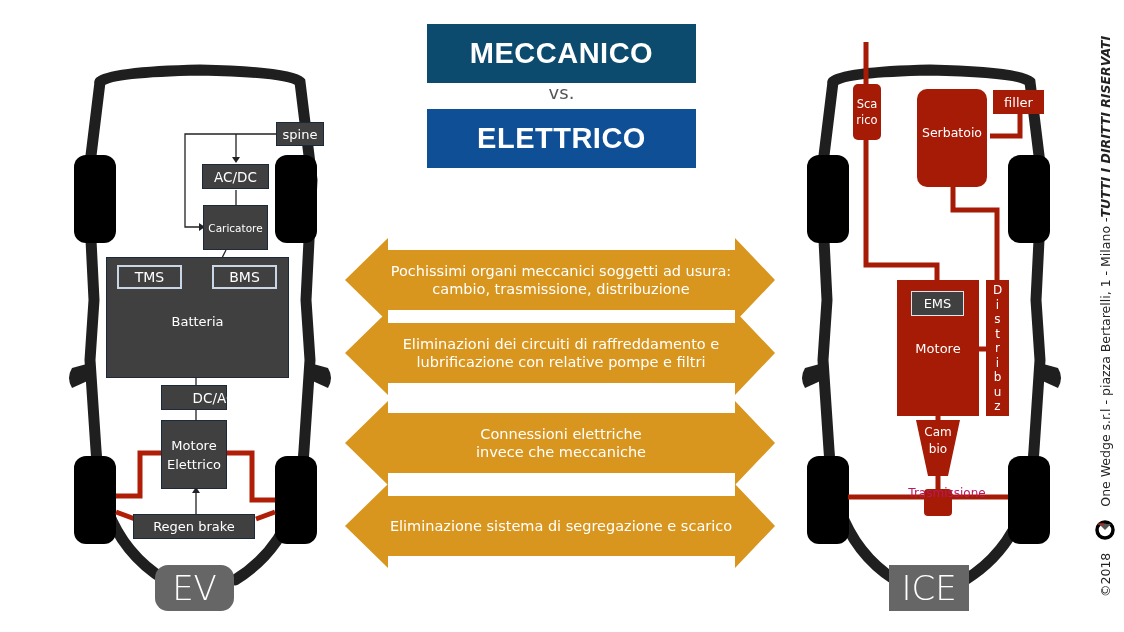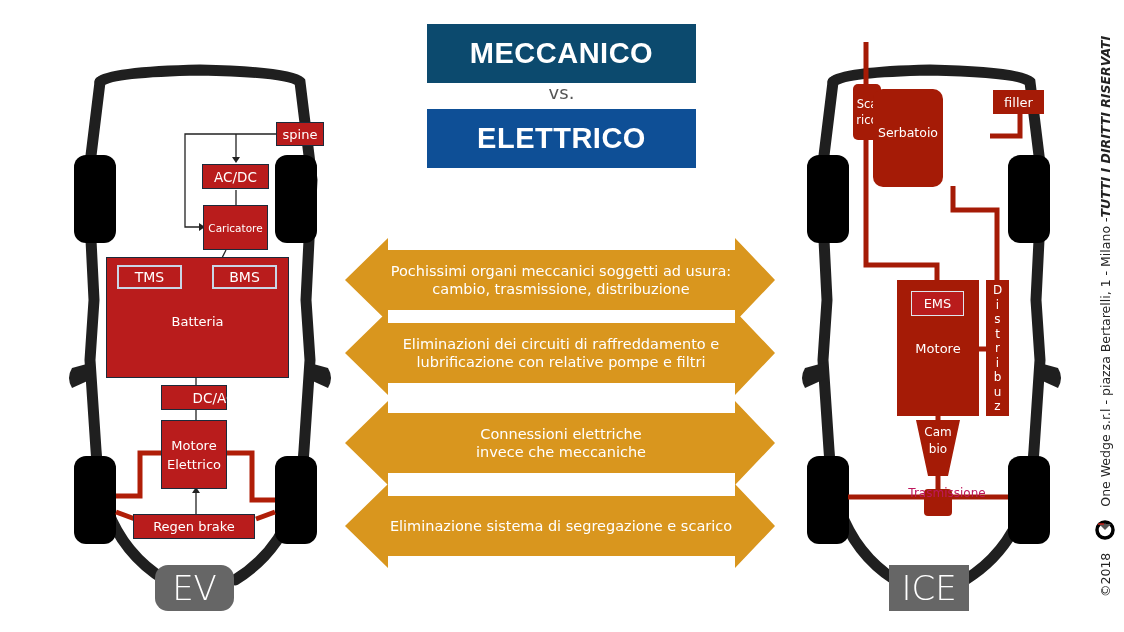--- a/index.html
+++ b/index.html
@@ -2,21 +2,21 @@
 <html><head>
 <meta charset="utf-8">
 <style>
   html, body { margin: 0; padding: 0; background: #ffffff; }
   body { width: 1124px; height: 632px; position: relative; overflow: hidden; font-family: "DejaVu Sans", sans-serif; }
   .abs { position: absolute; }
   .title-box { position: absolute; left: 427px; width: 269px; color: #fff; font-family: "Liberation Sans", sans-serif; font-weight: bold; font-size: 29px; display: flex; align-items: center; justify-content: center; letter-spacing: 0.5px; }
   #title-mec { top: 24px; height: 59px; background: #0c4a6e; }
   #title-ele { top: 109px; height: 59px; background: #0e4f96; }
   #vs { position: absolute; left: 427px; width: 269px; top: 82px; text-align: center; color: #555; font-size: 18px; font-family: "DejaVu Sans", sans-serif; }
-  .bx { position: absolute; background: #b91c1c; color: #fff; border: 1.5px solid #1b2a3a; box-sizing: border-box; display: flex; align-items: center; justify-content: center; text-align: right; font-family: "DejaVu Sans", sans-serif; }
+  .bx { position: absolute; background: #404040; color: #fff; border: 1.5px solid #1b2a3a; box-sizing: border-box; display: flex; align-items: center; justify-content: center; text-align: right; font-family: "DejaVu Sans", sans-serif; }
   .bx-in { position: absolute; border: 2px solid #c9d6e6; color: #fff; box-sizing: border-box; display: flex; align-items: center; justify-content: center; font-size: 14px; }
   .rbx { position: absolute; background: #a51b06; color: #fff; display: flex; align-items: center; justify-content: center; text-align: center; font-family: "DejaVu Sans", sans-serif; }
   .label-tag { position: absolute; background: #666666; color: #fff; font-size: 34px; display: flex; align-items: center; justify-content: center; font-family: "DejaVu Sans", sans-serif; font-weight: 300; }
   .arrow-text { position: absolute; left: 380px; width: 362px; color: #fff; text-align: center; font-size: 14.5px; line-height: 18px; font-family: "DejaVu Sans", sans-serif; display:flex; align-items:center; justify-content:center; }
   #vert-text { position: absolute; left: 1095px; top: 597px; width: 600px; transform-origin: 0 0; transform: rotate(-90deg); font-size: 12.5px; color: #222; white-space: nowrap; font-family: "DejaVu Sans", sans-serif; display: flex; align-items: center; }
   #vert-text b { font-style: italic; font-weight: bold; }
 </style>
 </head>
 <body>
 
@@ -99,21 +99,21 @@
   <span>Motore</span>
   <span>Elettrico</span>
 </div>
 <div class="bx" style="left:133px;top:514px;width:122px;height:25px;font-size:13px;">Regen brake</div>
 <div class="label-tag" style="left:155px;top:565px;width:79px;height:46px;border-radius:13px;">EV</div>
 
 <div class="rbx" style="left:853px;top:84px;width:28px;height:56px;border-radius:5px;font-size:11.5px;flex-direction:column;line-height:16px;">
   <span>Sca</span>
   <span>rico</span>
 </div>
-<div class="rbx" style="left:873px;top:89px;width:70px;height:98px;border-radius:10px;font-size:12.5px;padding-bottom:12px;box-sizing:border-box;">Serbatoio</div>
+<div class="rbx" style="left:917px;top:89px;width:70px;height:98px;border-radius:10px;font-size:12.5px;padding-bottom:12px;box-sizing:border-box;">Serbatoio</div>
 <div class="rbx" style="left:993px;top:90px;width:51px;height:24px;font-size:13px;">filler</div>
 <div class="rbx" style="left:897px;top:280px;width:82px;height:136px;font-size:13px;">Motore</div>
 <div class="bx" style="left:911px;top:291px;width:53px;height:25px;font-size:13px;border:1.5px solid #dfe6ee;">EMS</div>
 <div class="rbx" style="left:986px;top:280px;width:23px;height:136px;font-size:12px;flex-direction:column;line-height:14.5px;padding-top:3px;box-sizing:border-box;justify-content:flex-start;" id="distr">
     <span>D</span>
     <span>i</span>
     <span>s</span>
     <span>t</span>
     <span>r</span>
     <span>i</span>

